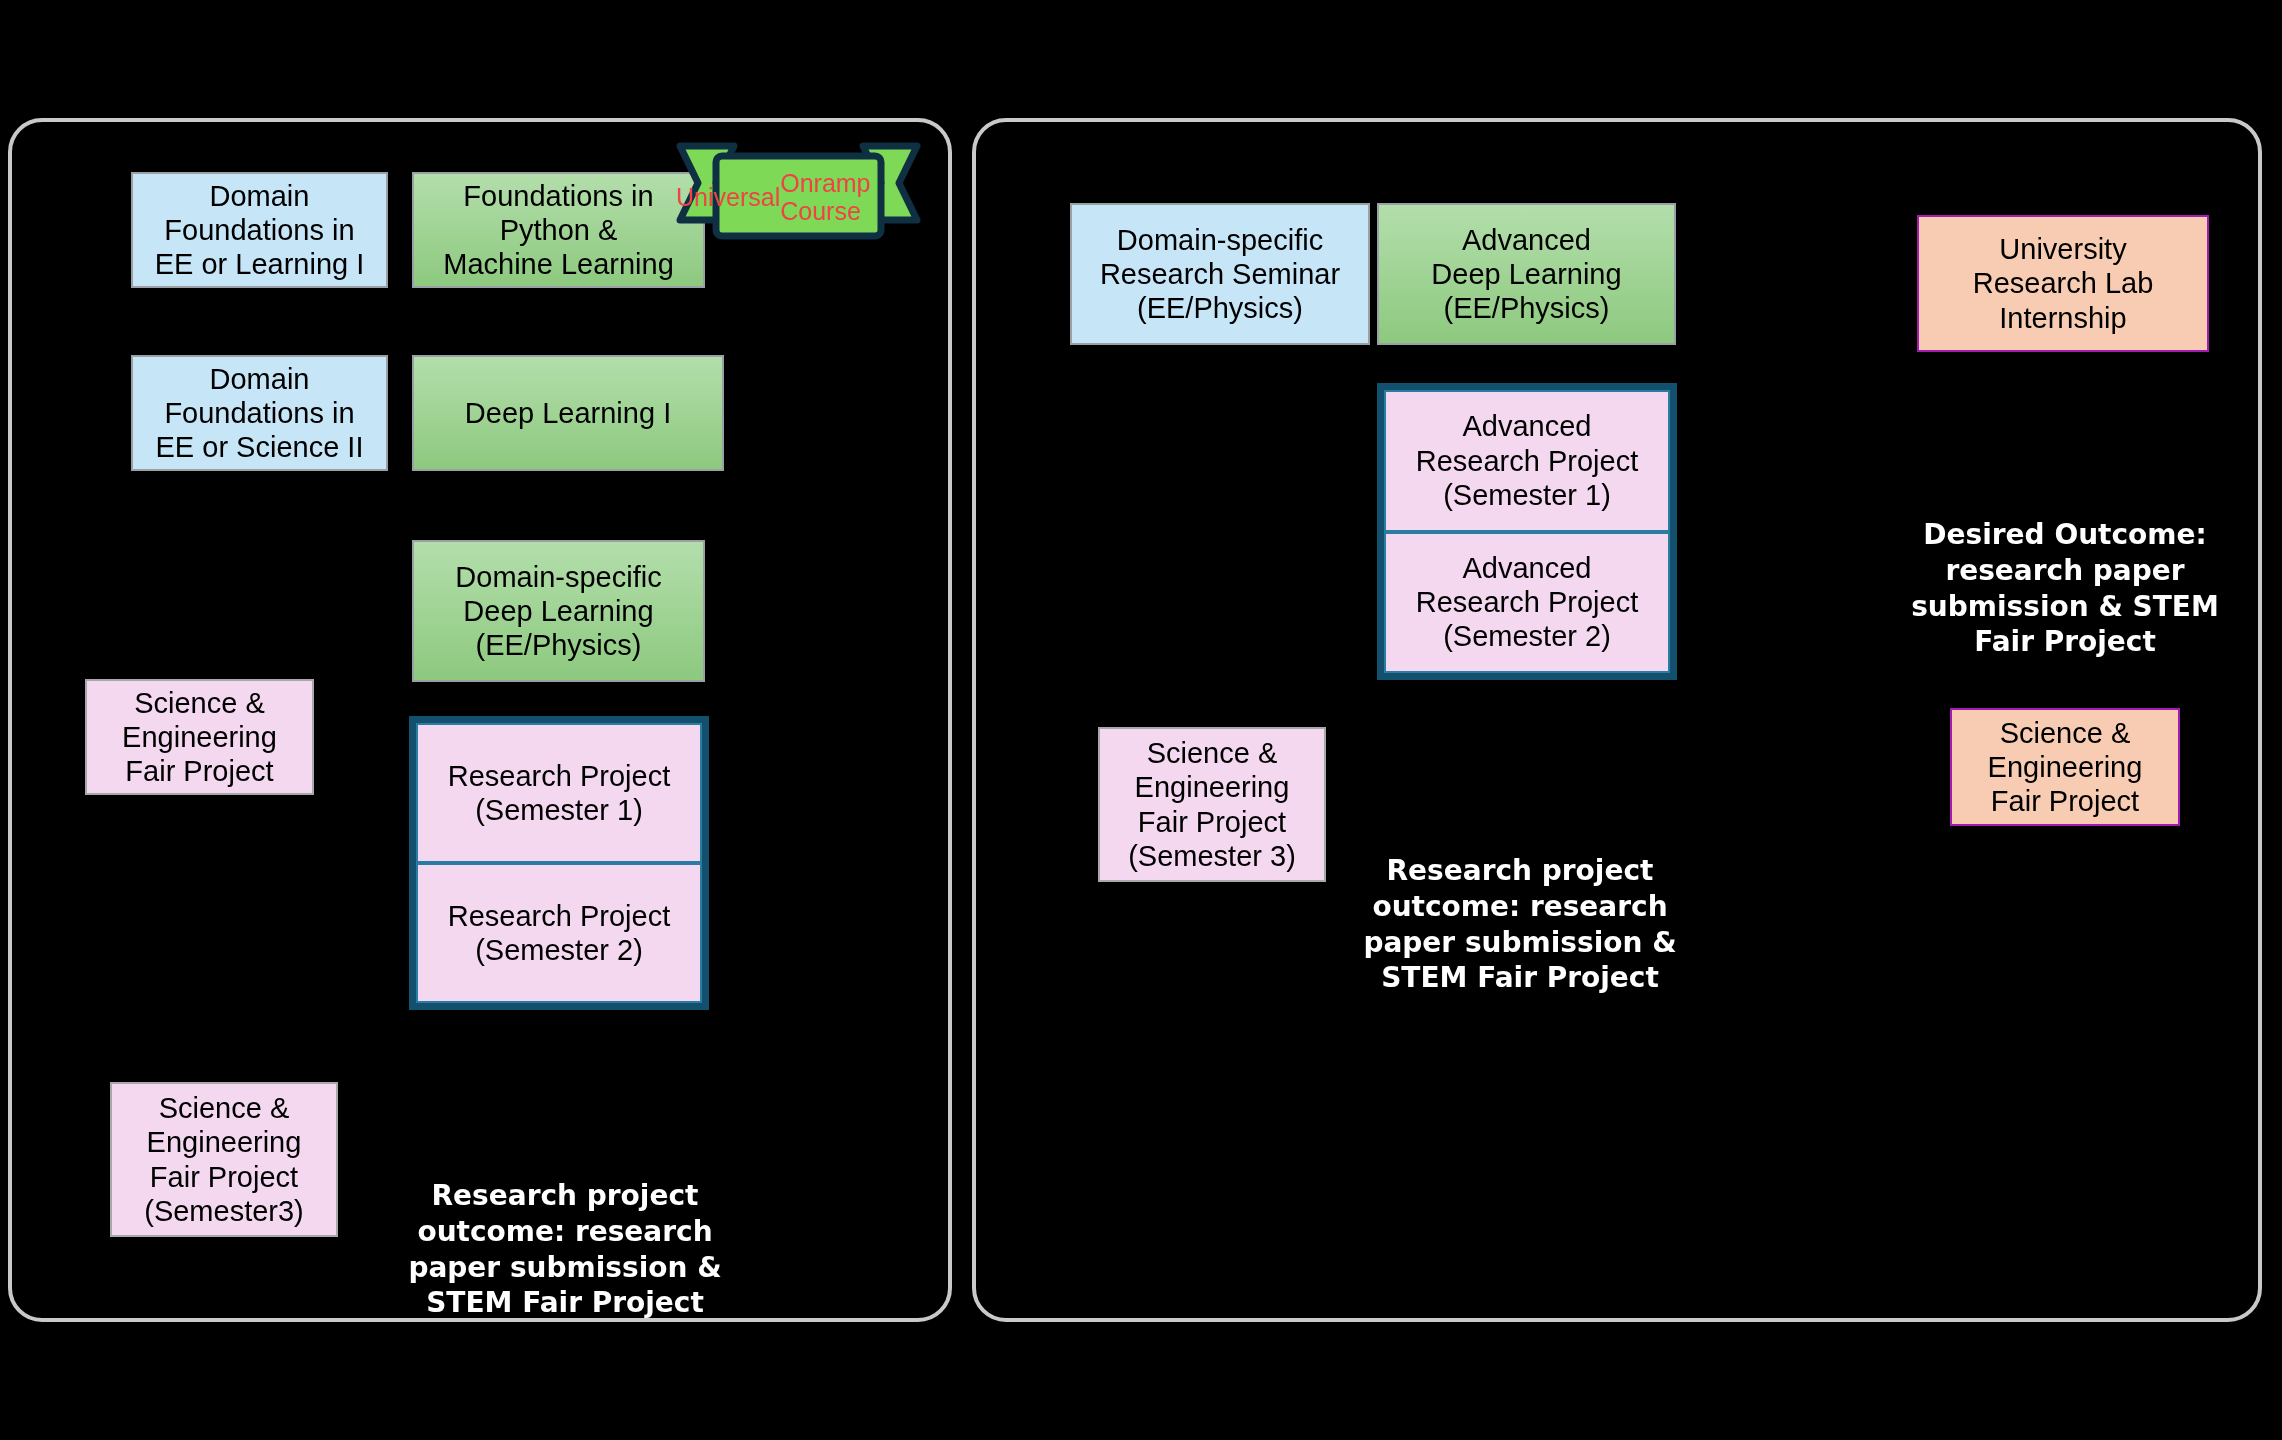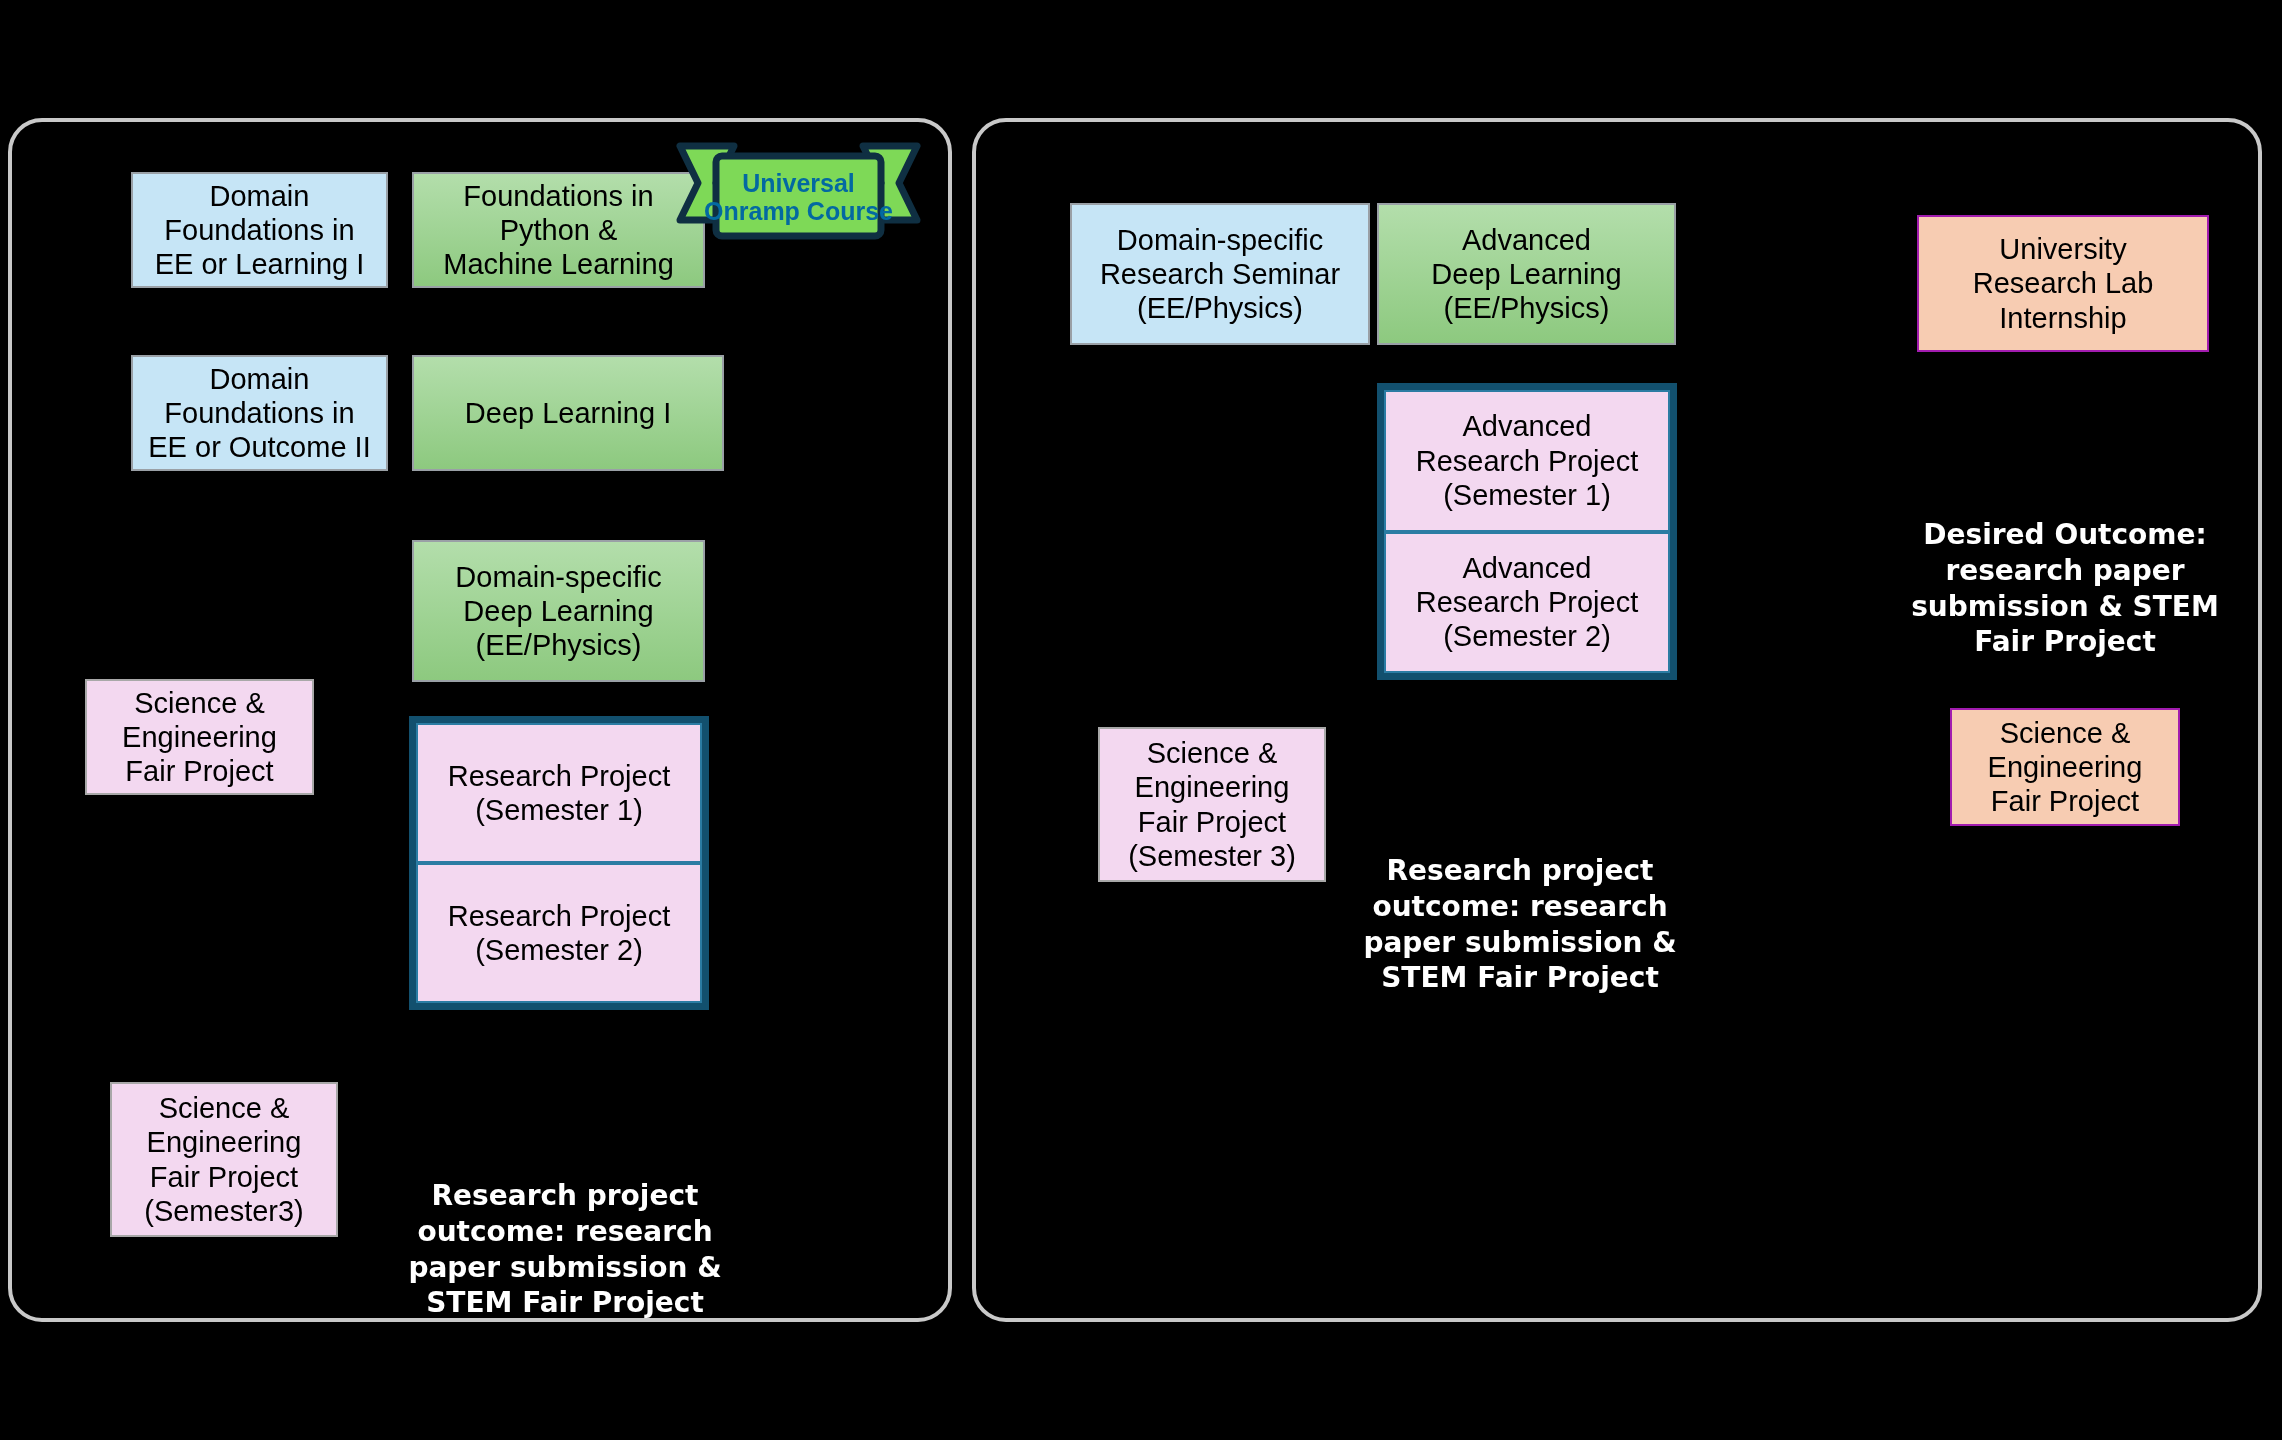--- a/index.html
+++ b/index.html
@@ -20,23 +20,23 @@
   .orange{background:#f7ccb2;border:2px solid #a21caf;}
 
   
   .stack{position:absolute;box-sizing:border-box;border:7px solid #12506e;background:#12506e;
          display:flex;flex-direction:column;}
   .stack .node{position:relative;left:auto;top:auto;width:100%;flex:1;border:2px solid #2b7ca3;}
 
   
   .ribbon{position:absolute;}
   .ribbon svg{display:block;}
-  .ribbon .rlabel{position:absolute;inset:0;display:flex;flex-direction:column;
-      align-items:center;justify-content:center;font-weight:bold;font-size:25px;
-      color:#0369a1;line-height:1.12;pointer-events:none;}
+  .ribbon .rlabel{position:absolute;inset:0;display:flex;flex-direction:row;
+      align-items:center;justify-content:center;font-weight:normal;font-size:25px;
+      color:#ef4444;line-height:1.12;pointer-events:none;}
   .rlabel span{display:block;}
 
   .note{position:absolute;color:#ffffff;font-weight:bold;font-size:28px;
         line-height:1.28;text-align:center;font-family:"DejaVu Sans",sans-serif;}
 </style>
 </head>
 <body>
 
 <div class="panel" id="panel-left"></div>
 
@@ -53,21 +53,21 @@
       <div>Foundations in</div>
       <div>Python &amp;</div>
       <div>Machine Learning</div>
     </div>
   </div>
 
 <div class="node blue" style="left:131px;top:355px;width:257px;height:116px;">
     <div>
       <div>Domain</div>
       <div>Foundations in</div>
-      <div>EE or Outcome II</div>
+      <div>EE or Science II</div>
     </div>
   </div>
 
 <div class="node green" style="left:412px;top:355px;width:312px;height:116px;">Deep Learning I</div>
 
 <div class="node green" style="left:412px;top:540px;width:293px;height:142px;">
     <div>
       <div>Domain-specific</div>
       <div>Deep Learning</div>
       <div>(EE/Physics)</div>

